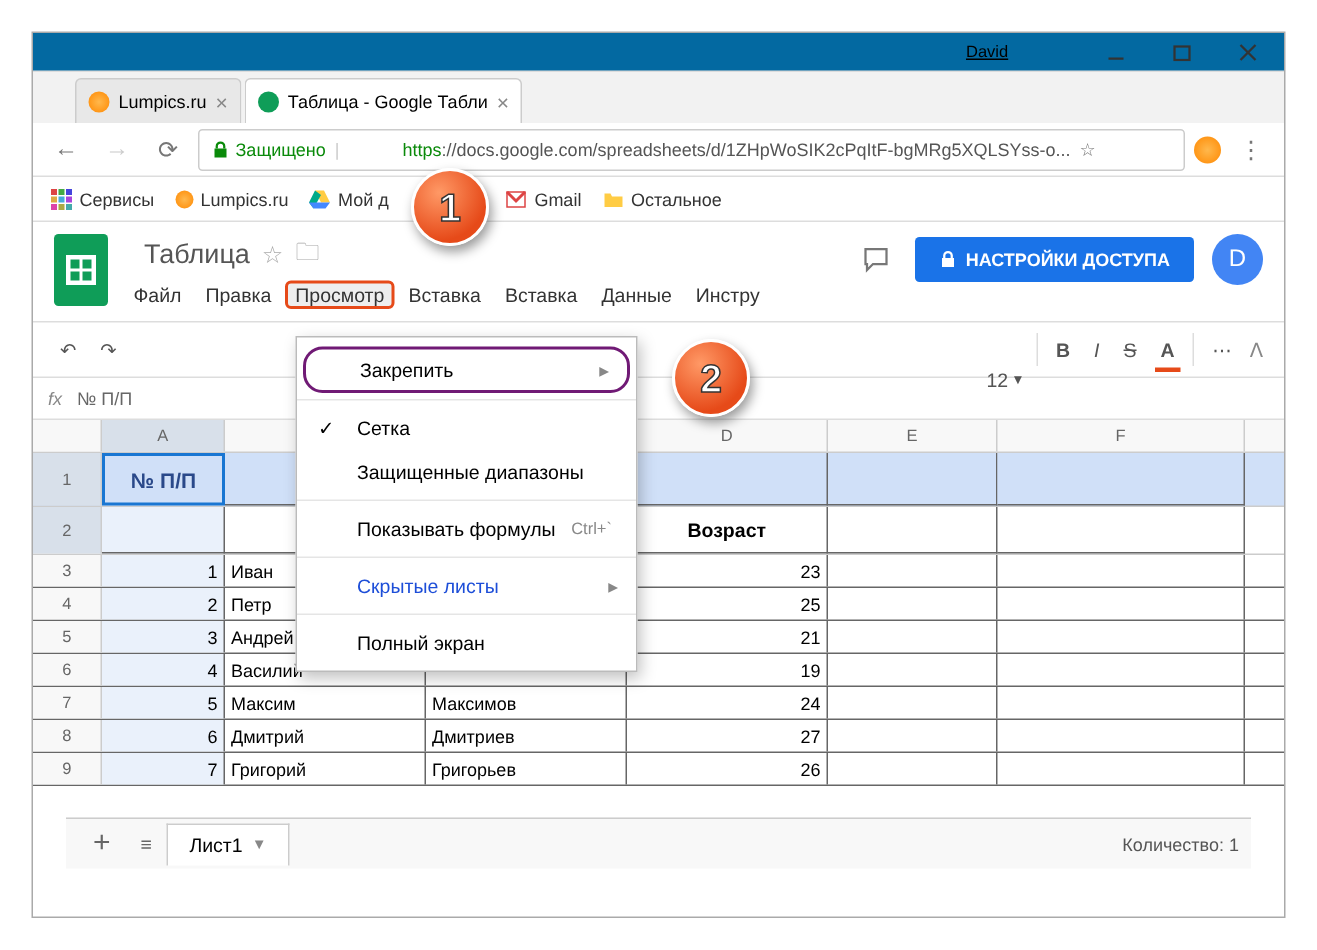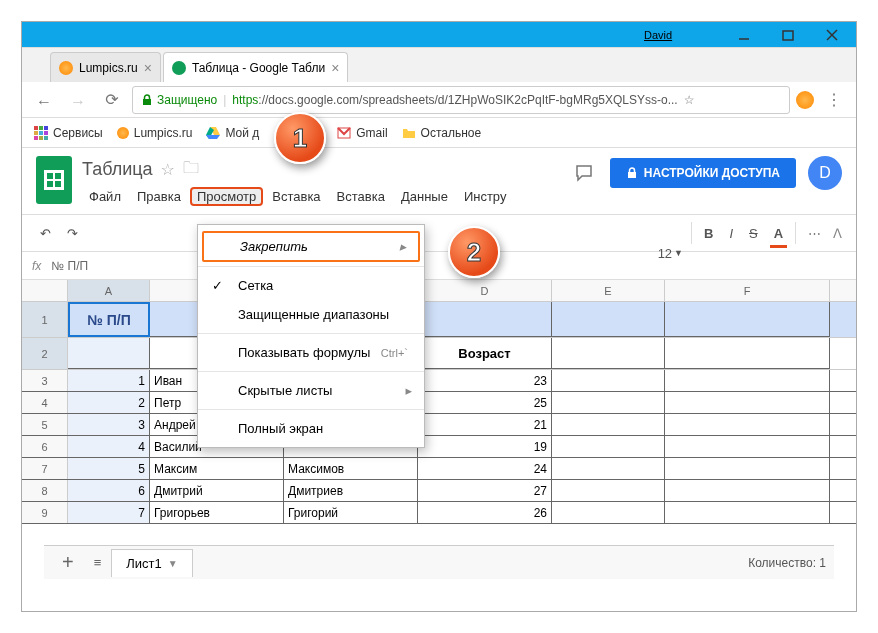--- a/index.html
+++ b/index.html
@@ -1,38 +1,38 @@
 <!DOCTYPE html>
 <html><head>
 <meta charset="utf-8">
 <style>
 * { box-sizing: border-box; margin: 0; padding: 0; font-family: Arial, sans-serif; }
 body { width: 878px; height: 633px; background: #fff; overflow: hidden; position: relative; }
 
 
-.window-chrome { height: 26px; background: #0ea5e9; border-bottom: 1px solid #ddd; display: flex; justify-content: flex-end; align-items: center; padding: 0 2px; }
+.window-chrome { height: 26px; background: #0369a1; border-bottom: 1px solid #ddd; display: flex; justify-content: flex-end; align-items: center; padding: 0 2px; }
 .win-user { font-size: 11px; text-decoration: underline; margin-right: auto; margin-left: 620px; }
 .win-btn { width: 44px; height: 24px; display: flex; align-items: center; justify-content: center; font-size: 14px; }
 .win-btn svg { width: 12px; height: 12px; }
 
 
 .browser-tabs { height: 34px; background: #f2f2f2; display: flex; align-items: flex-end; padding-left: 28px; }
 .tab { height: 30px; background: #fff; border: 1px solid #ccc; border-bottom: none; border-radius: 4px 4px 0 0; display: flex; align-items: center; padding: 0 8px; margin-right: 2px; font-size: 12px; gap: 6px; }
 .tab.inactive { background: #e8e8e8; }
 .tab-close { color: #888; font-size: 14px; cursor: pointer; }
 .favicon { width: 14px; height: 14px; border-radius: 50%; }
 .favicon.orange { background: radial-gradient(circle, #ffb84d, #ff8800); }
 .favicon.green { background: #0f9d58; }
 
 
 .addr-row { height: 36px; display: flex; align-items: center; padding: 0 8px; border-bottom: 1px solid #ddd; gap: 6px; }
 .nav-btn { width: 28px; height: 28px; display: flex; align-items: center; justify-content: center; color: #777; }
 .addr-box { flex: 1; height: 28px; border: 1px solid #ccc; border-radius: 3px; display: flex; align-items: center; font-size: 12px; padding: 0 8px; gap: 6px; overflow: hidden; }
 .secure { color: #0a8a0a; display: flex; align-items: center; gap: 4px; }
-.url-text { color: #555; white-space: nowrap; overflow: hidden; text-overflow: ellipsis; }
+.url-text { color: #555; white-space: nowrap; overflow: hidden; text-overflow: ellipsis; margin-left: 36px; }
 .url-text .https { color: #0a8a0a; }
 .star { color: #777; }
 .profile-dot { width: 18px; height: 18px; border-radius: 50%; background: radial-gradient(circle, #ffb84d, #ff8800); }
 
 
 .bookmarks { height: 30px; display: flex; padding: 0 12px; gap: 14px; font-size: 12px; border-bottom: 1px solid #ddd; }
 .bm-item { display: flex; align-items: center; gap: 5px; color: #333; }
 .bm-apps { display: grid; grid-template-columns: repeat(3, 4px); grid-template-rows: repeat(3, 4px); gap: 1px; }
 .bm-apps span { background: #d44; width: 4px; height: 4px; }
 .bm-apps span:nth-child(2) { background: #4a4; }
@@ -43,21 +43,21 @@
 .bm-apps span:nth-child(7) { background: #d4a; }
 .bm-apps span:nth-child(8) { background: #aa4; }
 .bm-apps span:nth-child(9) { background: #4aa; }
 
 
 .sheets-header { padding: 8px 14px 0 14px; display: flex; align-items: flex-start; }
 .sheets-logo { width: 36px; height: 48px; background: #0f9d58; border-radius: 3px; display: flex; align-items: center; justify-content: center; margin-right: 10px; }
 .sheets-logo-inner { width: 20px; height: 20px; border: 2px solid #fff; display: grid; grid-template-columns: 1fr 1fr; grid-template-rows: 1fr 1fr; }
 .sheets-logo-inner span { border: 1px solid #fff; }
 .doc-title-row { display: flex; align-items: center; gap: 8px; }
-.doc-title { font-size: 18px; color: #555; }
+.doc-title { font-size: 18px; color: #555; margin-left: 14px; }
 .title-icon { color: #aaa; font-size: 16px; }
 
 
 .menu-bar { display: flex; gap: 2px; font-size: 13px; margin-top: 4px; }
 .menu-item { padding: 2px 7px; color: #333; }
 .menu-item.active { background: #eee; border: 2px solid #e64a19; border-radius: 4px; padding: 0 5px; }
 
 .header-right { margin-left: auto; display: flex; align-items: center; gap: 12px; }
 .comment-btn { width: 28px; height: 28px; display: flex; align-items: center; justify-content: center; color: #777; }
 .share-btn { background: #1a73e8; color: #fff; padding: 8px 16px; border-radius: 3px; font-size: 12px; font-weight: bold; display: flex; align-items: center; gap: 6px; }
@@ -109,22 +109,22 @@
 .row.subheader { height: 32px; }
 .row.subheader .row-h { background: #d8e0ea; }
 .row.subheader .cell { font-weight: bold; font-size: 13px; justify-content: center; border-right: 1px solid #666; }
 
 .data-row .cell { border-right: 1px solid #666; }
 .data-row { border-bottom: 1px solid #666; }
 
 
 .dropdown { position: absolute; left: 197px; top: 224px; width: 228px; background: #fff; border: 1px solid #bbb; box-shadow: 2px 4px 10px rgba(0,0,0,0.25); z-index: 100; font-size: 13px; padding: 4px 0; }
 .dd-item { padding: 7px 16px 7px 40px; position: relative; display: flex; align-items: center; }
-.dd-item.highlighted { border: 2px solid #f97316; border-radius: 2px; margin: 2px 4px; padding: 6px 12px 6px 36px; font-style: italic; }
-.dd-item.disabled { color: #000000; }
+.dd-item.highlighted { border: 2px solid #701a75; border-radius: 13px; margin: 2px 4px; padding: 6px 12px 6px 36px; }
+.dd-item.disabled { color: #1d4ed8; }
 .dd-check::before { content: '✓'; position: absolute; left: 14px; }
 .dd-sub::after { content: '▸'; position: absolute; right: 12px; color: #888; }
 .dd-sep { height: 1px; background: #e5e5e5; margin: 4px 0; }
 .dd-shortcut { margin-left: auto; color: #888; font-size: 11px; }
 
 
 .callout { position: absolute; width: 52px; height: 52px; border-radius: 50%; background: radial-gradient(circle at 35% 30%, #ff9966, #e64a19 70%); border: 2px solid #fff; box-shadow: 2px 4px 8px rgba(0,0,0,0.4); display: flex; align-items: center; justify-content: center; z-index: 200; }
 .callout span { font-size: 26px; font-weight: bold; color: #fff; -webkit-text-stroke: 1px #333; }
 .callout-1 { left: 274px; top: 112px; }
 .callout-2 { left: 448px; top: 226px; }
@@ -386,22 +386,22 @@
           <div class="cell col-a">6</div>
           <div class="cell cell-b">Дмитрий</div>
           <div class="cell cell-c">Дмитриев</div>
           <div class="cell cell-d">27</div>
           <div class="cell cell-e"></div>
           <div class="cell cell-f"></div>
         </div>
         <div class="row data-row">
           <div class="row-h">9</div>
           <div class="cell col-a">7</div>
+          <div class="cell cell-b">Григорий</div>
           <div class="cell cell-c">Григорьев</div>
-          <div class="cell cell-b">Григорий</div>
           <div class="cell cell-d">26</div>
           <div class="cell cell-e"></div>
           <div class="cell cell-f"></div>
         </div>
       </div>
   </div>
 
   <div class="sheet-tabs">
     <span class="sheet-add">+</span>
     <span class="sheet-menu">≡</span>

